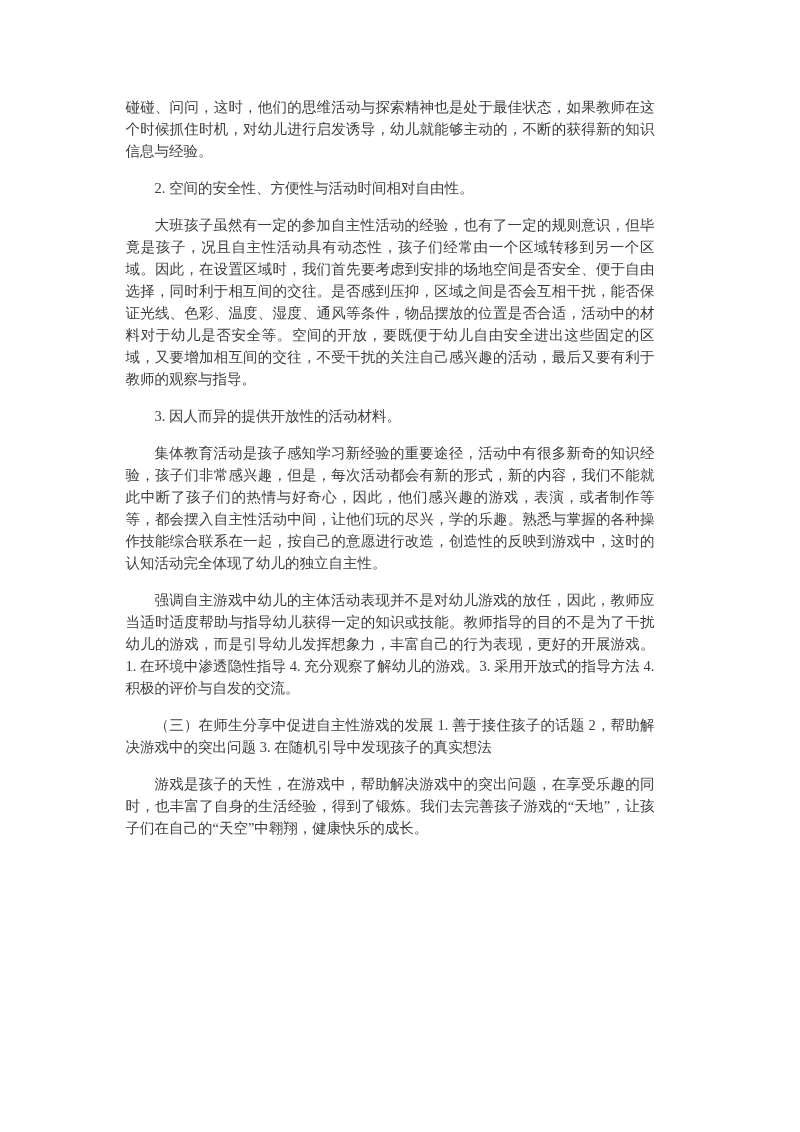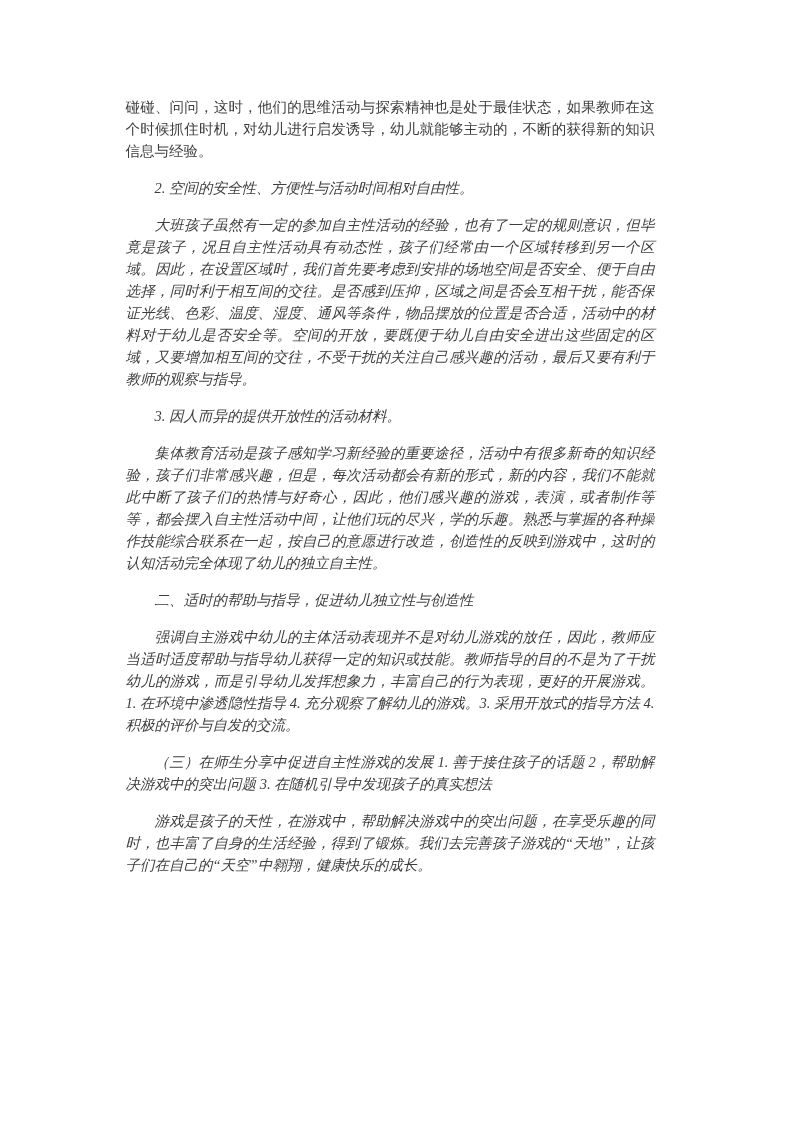--- a/index.html
+++ b/index.html
@@ -22,21 +22,20 @@
     color: #3d3d3d;
   }
   .para {
     margin: 0 0 15px 0;
     text-align: justify;
     text-justify: inter-ideograph;
     word-break: break-all;
   }
   .para.indent {
     text-indent: 2em;
-    font-style: italic;
   }
   .para.no-indent {
     text-indent: 0;
   }
 </style>
 </head>
 <body>
 
 <div class="page">
   <p class="para no-indent">碰碰、问问，这时，他们的思维活动与探索精神也是处于最佳状态，如果教师在这个时候抓住时机，对幼儿进行启发诱导，幼儿就能够主动的，不断的获得新的知识信息与经验。</p>
@@ -44,20 +43,19 @@
   <p class="para indent">2. 空间的安全性、方便性与活动时间相对自由性。</p>
 
   <p class="para indent">大班孩子虽然有一定的参加自主性活动的经验，也有了一定的规则意识，但毕竟是孩子，况且自主性活动具有动态性，孩子们经常由一个区域转移到另一个区域。因此，在设置区域时，我们首先要考虑到安排的场地空间是否安全、便于自由选择，同时利于相互间的交往。是否感到压抑，区域之间是否会互相干扰，能否保证光线、色彩、温度、湿度、通风等条件，物品摆放的位置是否合适，活动中的材料对于幼儿是否安全等。空间的开放，要既便于幼儿自由安全进出这些固定的区域，又要增加相互间的交往，不受干扰的关注自己感兴趣的活动，最后又要有利于教师的观察与指导。</p>
 
   <p class="para indent">3. 因人而异的提供开放性的活动材料。</p>
 
 
 
   <p class="para indent">集体教育活动是孩子感知学习新经验的重要途径，活动中有很多新奇的知识经验，孩子们非常感兴趣，但是，每次活动都会有新的形式，新的内容，我们不能就此中断了孩子们的热情与好奇心，因此，他们感兴趣的游戏，表演，或者制作等等，都会摆入自主性活动中间，让他们玩的尽兴，学的乐趣。熟悉与掌握的各种操作技能综合联系在一起，按自己的意愿进行改造，创造性的反映到游戏中，这时的认知活动完全体现了幼儿的独立自主性。</p>
 
-  <p class="para indent">二、适时的帮助与指导，促进幼儿独立性与创造性</p>
 
   <p class="para indent">强调自主游戏中幼儿的主体活动表现并不是对幼儿游戏的放任，因此，教师应当适时适度帮助与指导幼儿获得一定的知识或技能。教师指导的目的不是为了干扰幼儿的游戏，而是引导幼儿发挥想象力，丰富自己的行为表现，更好的开展游戏。1. 在环境中渗透隐性指导 4. 充分观察了解幼儿的游戏。3. 采用开放式的指导方法 4. 积极的评价与自发的交流。</p>
 
   <p class="para indent">（三）在师生分享中促进自主性游戏的发展 1. 善于接住孩子的话题 2，帮助解决游戏中的突出问题 3. 在随机引导中发现孩子的真实想法</p>
 
   <p class="para indent">游戏是孩子的天性，在游戏中，帮助解决游戏中的突出问题，在享受乐趣的同时，也丰富了自身的生活经验，得到了锻炼。我们去完善孩子游戏的“天地”，让孩子们在自己的“天空”中翱翔，健康快乐的成长。</p>
 </div>
 
 </body></html>

